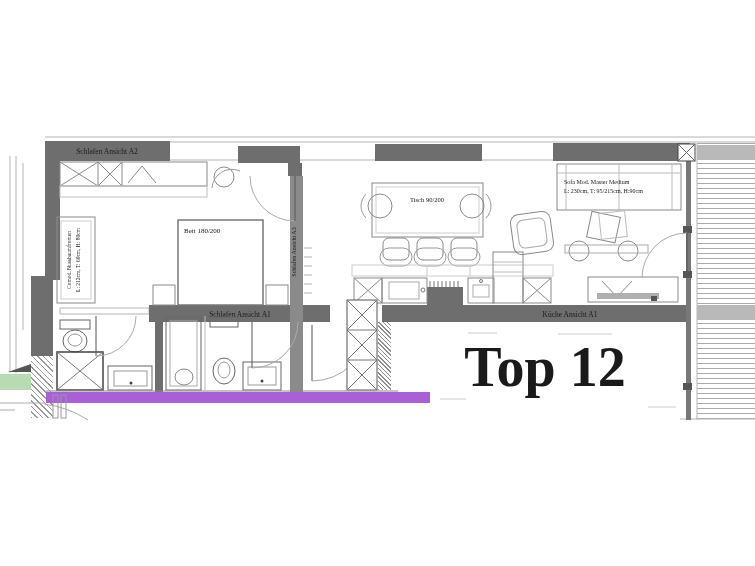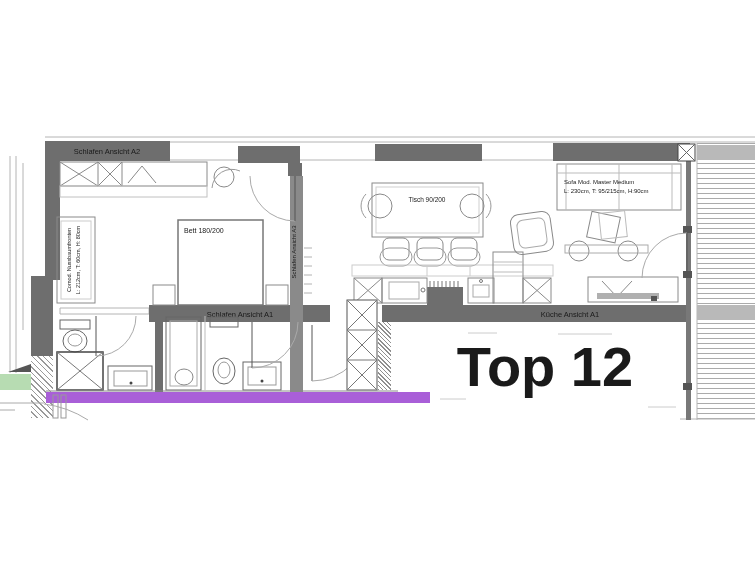--- a/index.html
+++ b/index.html
@@ -1,17 +1,17 @@
 <!DOCTYPE html>
 <html><head>
 <meta charset="utf-8">
 <style>
   html,body{margin:0;padding:0;background:#fff;}
   .stage{position:relative;width:755px;height:492px;background:#ffffff;overflow:hidden;
-         font-family:Liberation Sans, sans-serif;}
+         font-family:Liberation Serif, serif;}
   .layer{position:absolute;}
   
   .deck{left:697px;top:143px;width:58px;height:277px;
         background:repeating-linear-gradient(to bottom,#ababab 0 1px,transparent 1px 5px);}
   
   .hatch-left{left:31px;top:356px;width:22px;height:62px;
         background:repeating-linear-gradient(45deg,#9a9a9a 0 1px,transparent 1px 4px);}
   .hatch-corridor{left:378px;top:322px;width:13px;height:68px;
         background:repeating-linear-gradient(45deg,#8f8f8f 0 1px,transparent 1px 3px);}
   svg.plan{position:absolute;left:0;top:0;}

